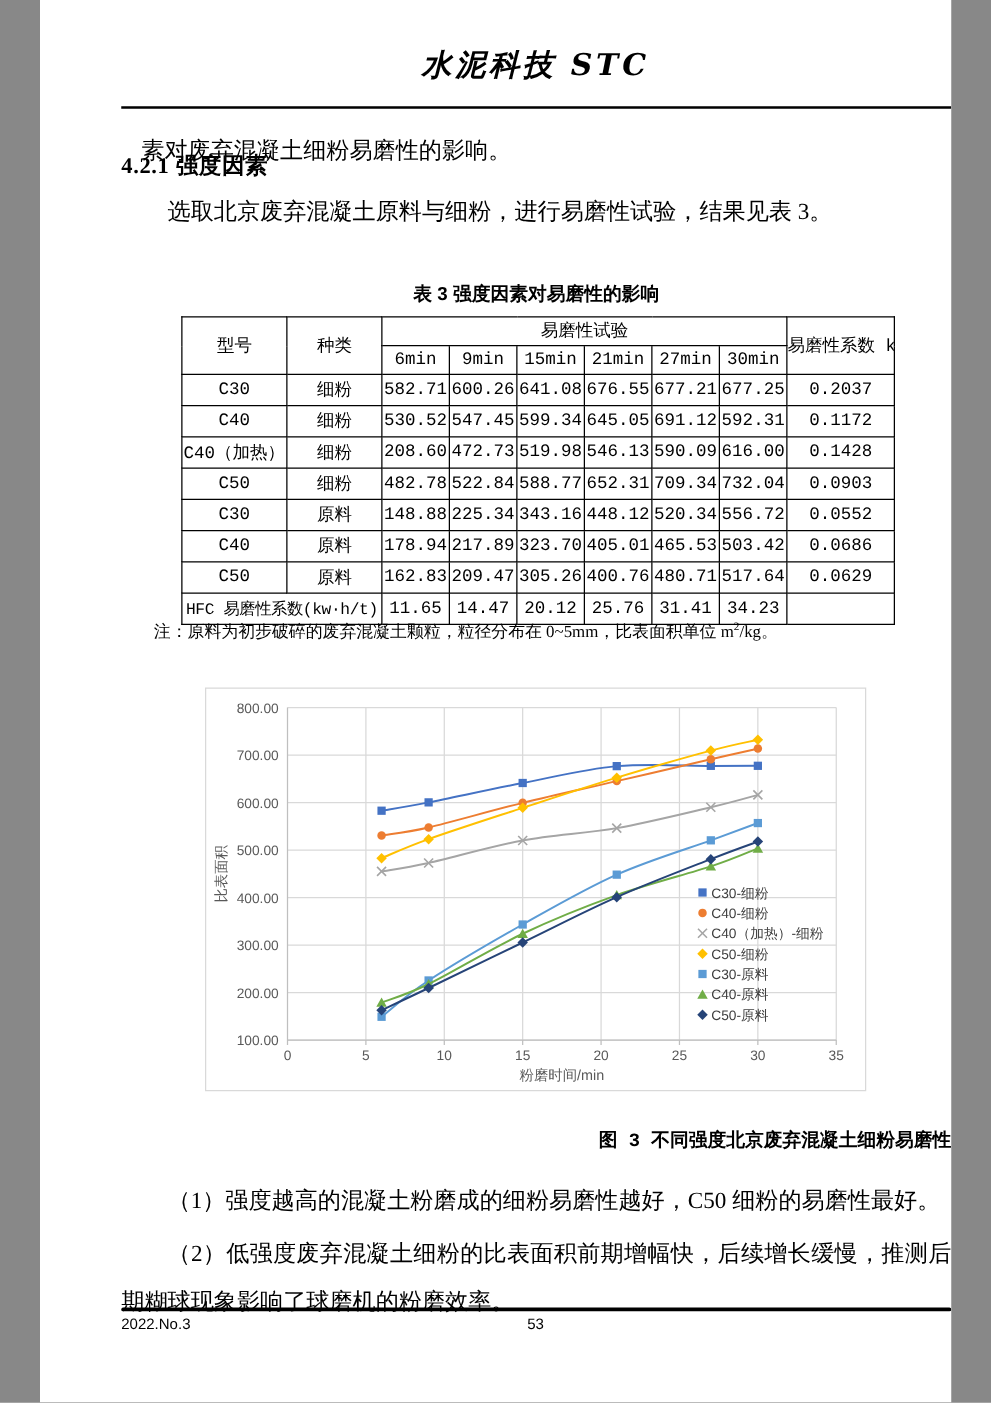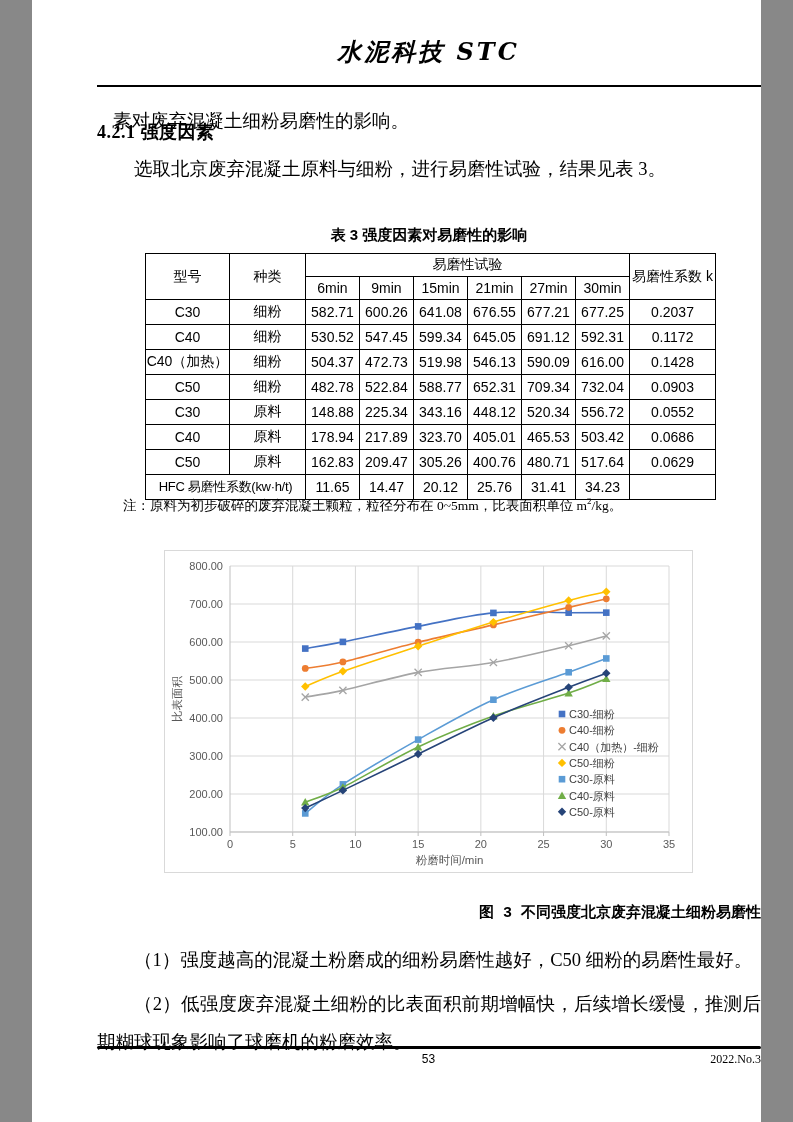--- a/index.html
+++ b/index.html
@@ -21,21 +21,21 @@
     font-size:18px; font-weight:bold; letter-spacing:0.5px;
   }
   .para-select{top:156px; left:65px; width:664px; font-size:18.5px; margin:0; text-indent:2em;}
   .table-caption{
     top:226px; left:65px; width:664px; text-align:center;
     font-family:"Liberation Sans","DejaVu Sans",sans-serif; font-weight:bold; font-size:15px;
   }
   table.gtable{
     position:absolute; top:253px; left:113px; width:570px;
     border-collapse:collapse; table-layout:fixed;
-    font-family:Liberation Sans, sans-serif; font-size:14px;border-radius:28px;
+    font-family:Liberation Mono, monospace; font-size:14px;border-radius:28px;
   }
   table.gtable th, table.gtable td{
     border:1.5px solid #000; text-align:center; vertical-align:middle;
     font-weight:normal; padding:0; height:24px; overflow:hidden; white-space:nowrap;
   }
   table.gtable thead th{height:22px;}
   td.hfc-label{font-size:13px; letter-spacing:-0.3px; text-align:left; padding-left:1px;}
   .note{top:496px; left:91px; width:620px; margin:0; font-size:13.5px;}
   .note sup{font-size:9px;}
   .chart-box{
@@ -50,22 +50,22 @@
   .concl{left:65px; width:664px; margin:0; font-size:18.5px; text-indent:2em;}
   .concl-intro{top:909px;}
   .concl-1{top:947px;}
   .concl-2{top:985px; line-height:38px; text-align:justify;}
   .footer-rule{top:1046px; left:65px; width:664px; height:2.5px; background:#000; border-radius:2px;}
   .page-number{
     top:1052px; left:0; width:793px; text-align:center;
     font-family:"Liberation Sans","DejaVu Sans",sans-serif; font-size:12px;
   }
   .issue{
-    top:1052px; left:65px; width:664px; text-align:right;
-    font-family:Liberation Serif, serif; font-size:12px;
+    top:1052px; left:65px; width:664px; 
+    font-family:Liberation Sans, sans-serif; font-size:12px;
   }
 </style>
 </head>
 <body>
 
 <div class="page">
 
   <div class="abs journal-title">水泥科技 STC</div>
   <div class="abs header-rule"></div>
 
@@ -122,21 +122,21 @@
           <td>547.45</td>
           <td>599.34</td>
           <td>645.05</td>
           <td>691.12</td>
           <td>592.31</td>
           <td>0.1172</td>
         </tr>
         <tr>
           <td>C40（加热）</td>
           <td>细粉</td>
-          <td>504.37</td>
+          <td>208.60</td>
           <td>472.73</td>
           <td>519.98</td>
           <td>546.13</td>
           <td>590.09</td>
           <td>616.00</td>
           <td>0.1428</td>
         </tr>
         <tr>
           <td>C50</td>
           <td>细粉</td>

